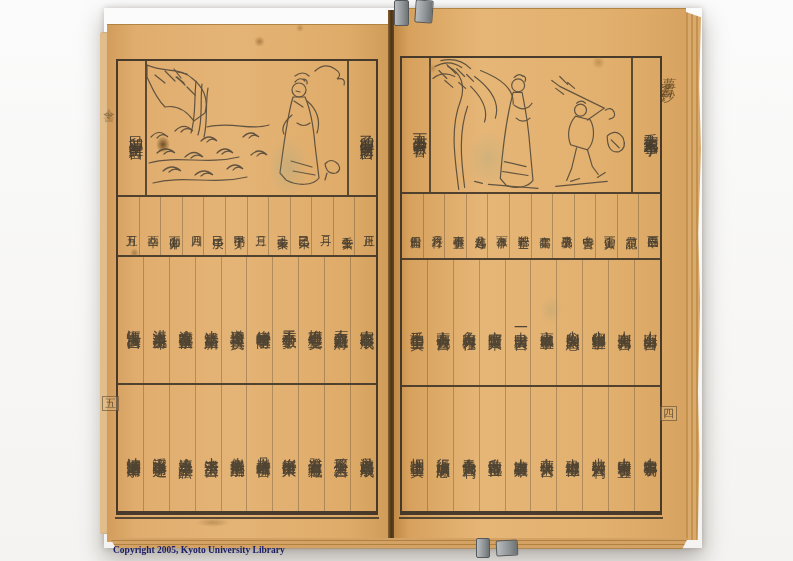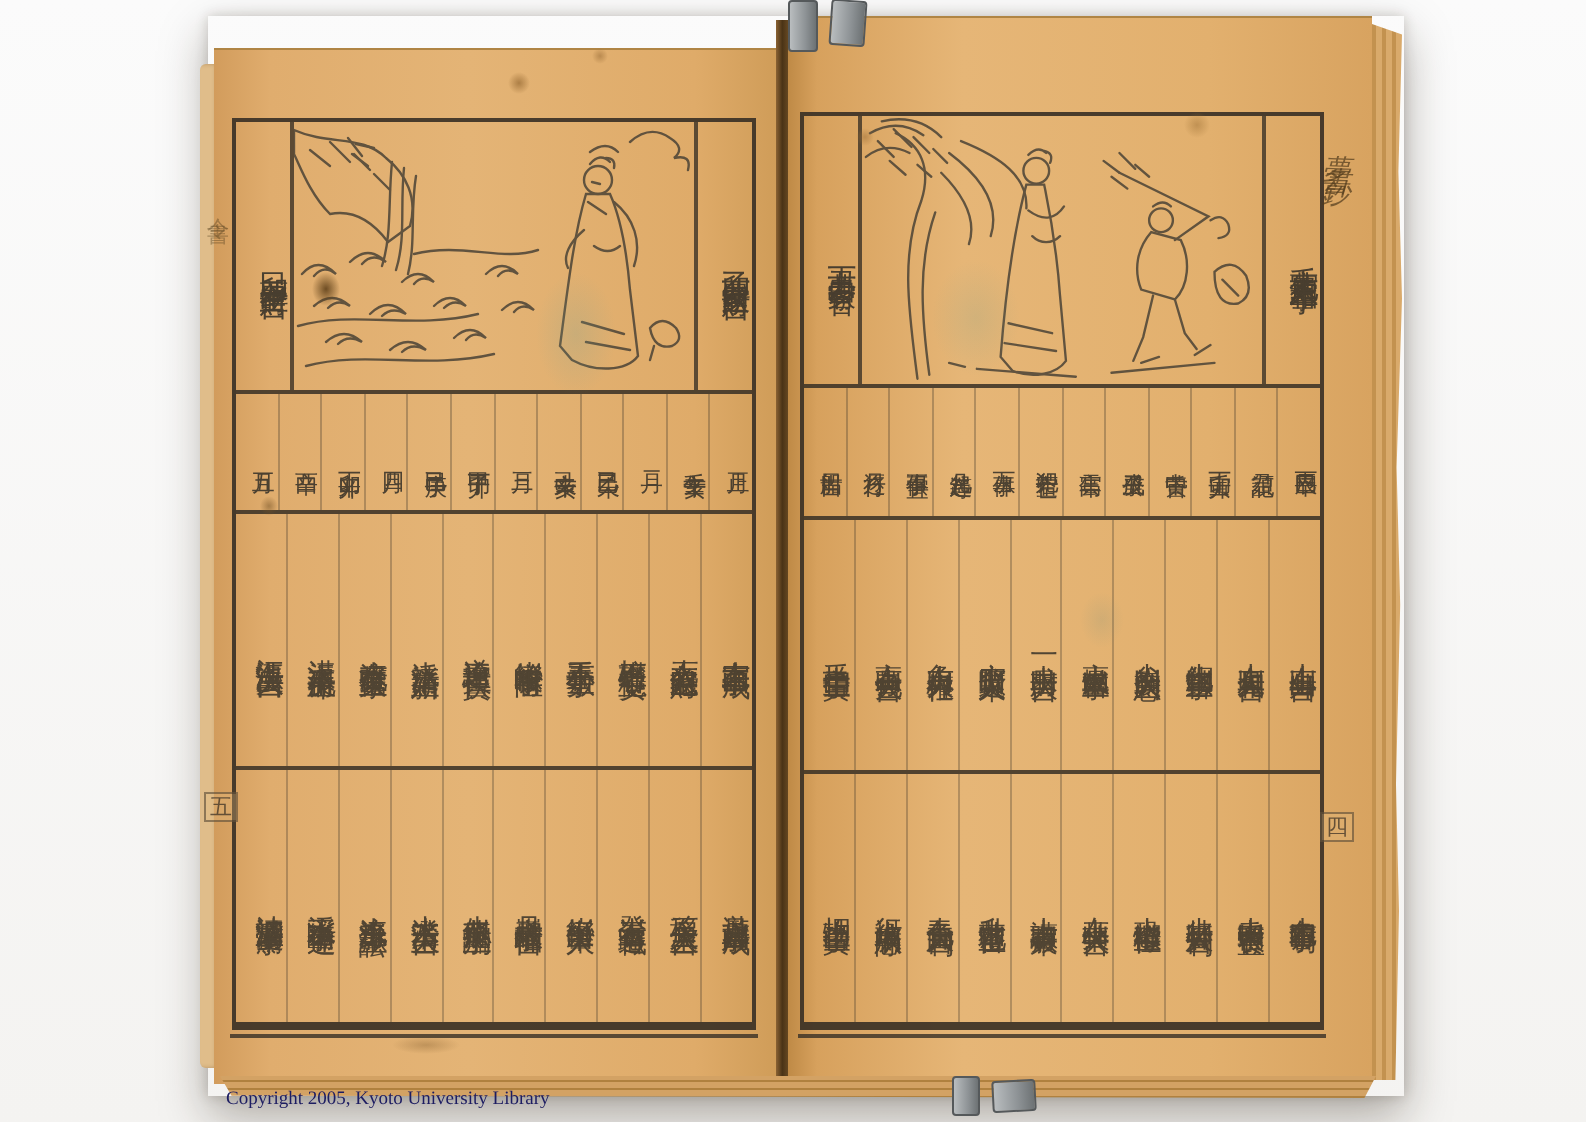--- a/index.html
+++ b/index.html
@@ -52,21 +52,21 @@
   
   .page-num{position:absolute;font-size:11px;color:rgba(60,50,38,.75);border:1px solid rgba(60,50,38,.5);padding:1px 2px;line-height:1;background:rgba(230,190,130,.3);}
   .ghost{position:absolute;writing-mode:vertical-rl;text-orientation:upright;color:rgba(85,64,32,.4);font-size:11px;letter-spacing:2px;}
   .edge-title{position:absolute;left:659px;top:66px;writing-mode:vertical-rl;text-orientation:upright;
      font-size:14px;letter-spacing:6px;color:rgba(80,58,28,.7);transform:rotate(2deg);font-style:italic;}
   
   .stain{position:absolute;border-radius:50%;pointer-events:none;}
   
   .watermark{position:absolute;left:6px;top:529px;z-index:60;font-weight:bold;font-size:18px;color:#141414;letter-spacing:.5px;white-space:nowrap;}
   .watermark .red{color:#e8401e;}
-  .copyright{position:absolute;left:113px;top:545px;z-index:55;font-family:"Liberation Serif",serif;font-weight:normal;font-size:9.5px;color:#1d1d62;white-space:nowrap;}
+  .copyright{position:absolute;left:113px;top:545px;z-index:55;font-family:"Liberation Serif",serif;font-weight:bold;font-size:9.5px;color:#1d1d62;white-space:nowrap;}
 </style>
 </head>
 <body>
 
 <div class="screen">
 
   <div class="book-shadow"></div>
   <div class="page-behind-left"></div>
 
   <div class="page-left">

